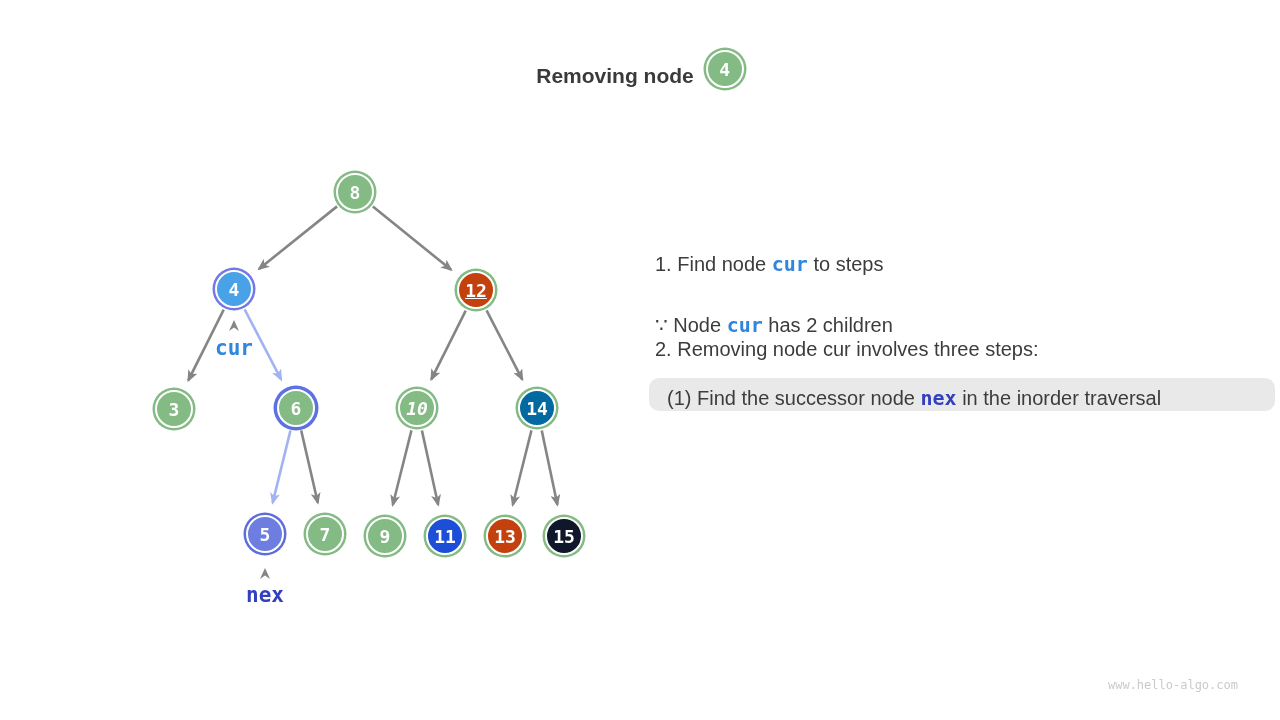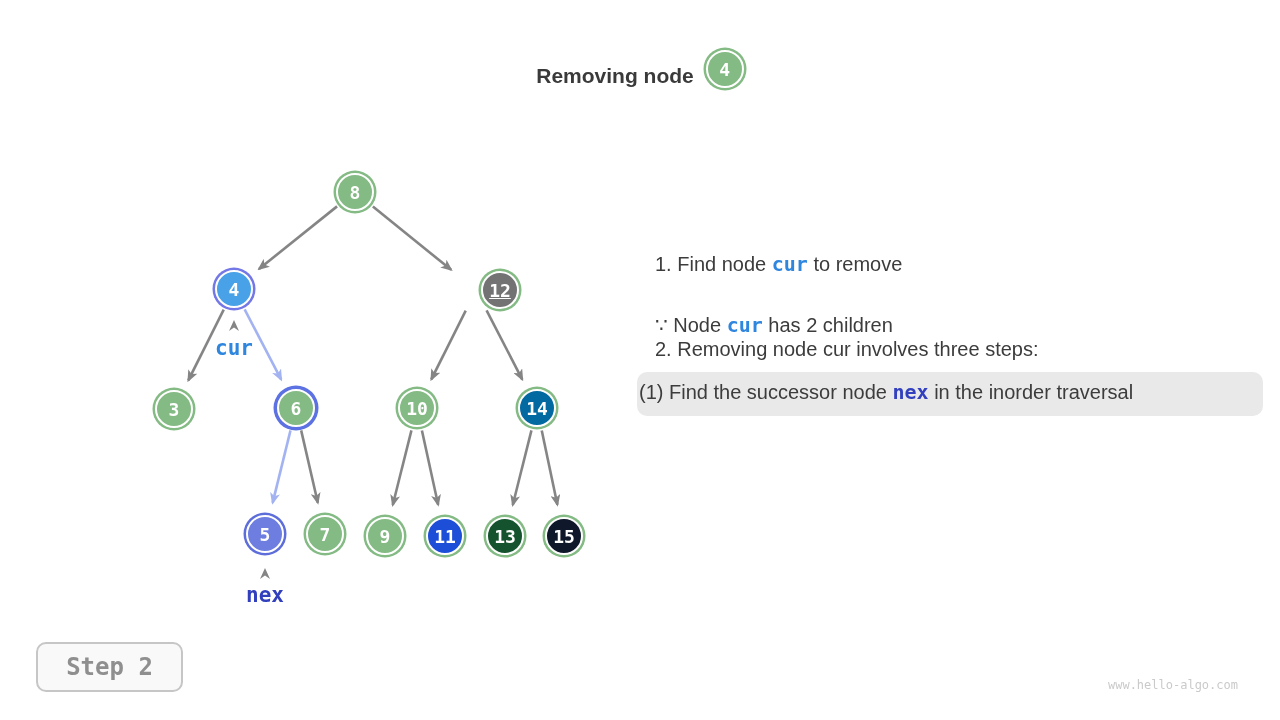--- a/index.html
+++ b/index.html
@@ -22,23 +22,23 @@
         transform:translate(-50%,-50%);}
   .pointer-label{position:absolute;transform:translate(-50%,-50%);
         font-family:"DejaVu Sans Mono",monospace;font-weight:bold;font-size:21px;}
 
   
   #explain{position:absolute;left:637px;top:252px;display:flex;flex-direction:column;
            align-items:flex-start;}
   .explain-line{font-size:20px;line-height:24px;color:#3c3c3c;white-space:nowrap;padding-left:18px;}
   .explain-line:nth-child(1){margin-bottom:37px;}
   .explain-line:nth-child(2){}
-  .explain-line:nth-child(3){margin-bottom:11px;}
-  .pill{background:var(--pill-bg);border-radius:10px;height:44px;line-height:40px;
-        padding:0 2px;min-width:626px;box-sizing:border-box;}
+  .explain-line:nth-child(3){margin-bottom:17px;}
+  .pill{background:var(--pill-bg);border-radius:10px;height:33px;line-height:40px;
+        padding:0 18px;min-width:626px;box-sizing:border-box;margin-left:12px;}
   .seg-cur{color:var(--cur-label);font-family:"DejaVu Sans Mono",monospace;font-weight:bold;}
   .seg-nex{color:var(--nex-label);font-family:"DejaVu Sans Mono",monospace;font-weight:bold;}
 
   
   .step-box{position:absolute;left:36px;top:642px;width:147px;height:50px;box-sizing:border-box;
             border:2px solid #c6c6c6;border-radius:10px;background:#f9f9f9;
             display:flex;align-items:center;justify-content:center;
             font-family:"DejaVu Sans Mono",monospace;font-weight:bold;font-size:24px;color:#8f8f8f;}
 
   
@@ -78,41 +78,38 @@
       <line x1="421.91502821252493" y1="430.468700400114" x2="438.16169987822616" y2="504.73919944331965" stroke="#858585" stroke-width="2.6" marker-end="url(#ar-g)"></line>
       <line x1="531.4216806241643" y1="430.31327750334265" x2="512.7611400011626" y2="504.95543999534937" stroke="#858585" stroke-width="2.6" marker-end="url(#ar-g)"></line>
       <line x1="541.7471015801251" y1="430.50477786133365" x2="557.3953369319999" y2="504.6890047146662" stroke="#858585" stroke-width="2.6" marker-end="url(#ar-g)"></line>
       <path d="M234,320 L239,331 L234,327.5 L229,331 Z" fill="#858585"></path>
       <path d="M265,568 L270,579 L265,575.5 L260,579 Z" fill="#858585"></path>
     </svg>
 
   <div id="tree">
       <div class="node" style="left: 355px; top: 192px; background: rgb(132, 186, 132); box-shadow: rgb(132, 186, 132) 0px 0px 0px 2.5px;">8</div>
       <div class="node" style="left: 234px; top: 289px; background: rgb(73, 161, 232); box-shadow: rgb(116, 119, 230) 0px 0px 0px 2.5px;">4</div>
-      <div class="node" style="left: 500px; top: 290px; background: #737373; box-shadow: rgb(132, 186, 132) 0px 0px 0px 2.5px; text-decoration: underline;">12</div>
+      <div class="node" style="left: 476px; top: 290px; background: #c2410c; box-shadow: rgb(132, 186, 132) 0px 0px 0px 2.5px; text-decoration: underline;">12</div>
       <div class="node" style="left: 174px; top: 409px; background: rgb(132, 186, 132); box-shadow: rgb(132, 186, 132) 0px 0px 0px 2.5px;">3</div>
       <div class="node" style="left: 296px; top: 408px; background: rgb(132, 186, 132); box-shadow: rgb(92, 113, 226) 0px 0px 0px 3.5px;">6</div>
-      <div class="node" style="left: 417px; top: 408px; background: rgb(132, 186, 132); box-shadow: rgb(132, 186, 132) 0px 0px 0px 2.5px;">10</div>
+      <div class="node" style="left: 417px; top: 408px; background: rgb(132, 186, 132); box-shadow: rgb(132, 186, 132) 0px 0px 0px 2.5px; font-style: italic;">10</div>
       <div class="node" style="left: 537px; top: 408px; background: #0369a1; box-shadow: rgb(132, 186, 132) 0px 0px 0px 2.5px;">14</div>
       <div class="node" style="left: 265px; top: 534px; background: rgb(109, 126, 224); box-shadow: rgb(93, 110, 218) 0px 0px 0px 2.5px;">5</div>
       <div class="node" style="left: 325px; top: 534px; background: rgb(132, 186, 132); box-shadow: rgb(132, 186, 132) 0px 0px 0px 2.5px;">7</div>
       <div class="node" style="left: 385px; top: 536px; background: rgb(132, 186, 132); box-shadow: rgb(132, 186, 132) 0px 0px 0px 2.5px;">9</div>
       <div class="node" style="left: 445px; top: 536px; background: #1d4ed8; box-shadow: rgb(132, 186, 132) 0px 0px 0px 2.5px;">11</div>
-      <div class="node" style="left: 505px; top: 536px; background: #14532d; box-shadow: rgb(132, 186, 132) 0px 0px 0px 2.5px;">13</div>
+      <div class="node" style="left: 505px; top: 536px; background: #c2410c; box-shadow: rgb(132, 186, 132) 0px 0px 0px 2.5px;">13</div>
       <div class="node" style="left: 564px; top: 536px; background: #0f172a; box-shadow: rgb(132, 186, 132) 0px 0px 0px 2.5px;">15</div>
       <div class="pointer-label" style="left: 234px; top: 348px; color: rgb(46, 134, 222);">cur</div>
       <div class="pointer-label" style="left: 265px; top: 595px; color: rgb(50, 64, 190);">nex</div>
     </div>
 
   <div id="explain">
-      <div class="explain-line"><span>1. Find node </span><span class="seg-cur">cur</span><span> to remove</span></div>
+      <div class="explain-line"><span>1. Find node </span><span class="seg-cur">cur</span><span> to steps</span></div>
       <div class="explain-line"><span>∵ Node </span><span class="seg-cur">cur</span><span> has 2 children</span></div>
       <div class="explain-line"><span>2. Removing node cur involves three steps:</span></div>
       <div class="explain-line pill"><span>(1) Find the successor node </span><span class="seg-nex">nex</span><span> in the inorder traversal</span></div>
     </div>
 
-  <div class="step-box">
-      <span>Step 2</span>
-    </div>
 
   <div class="watermark">www.hello-algo.com</div>
 
 </div>
 
 </body></html>

